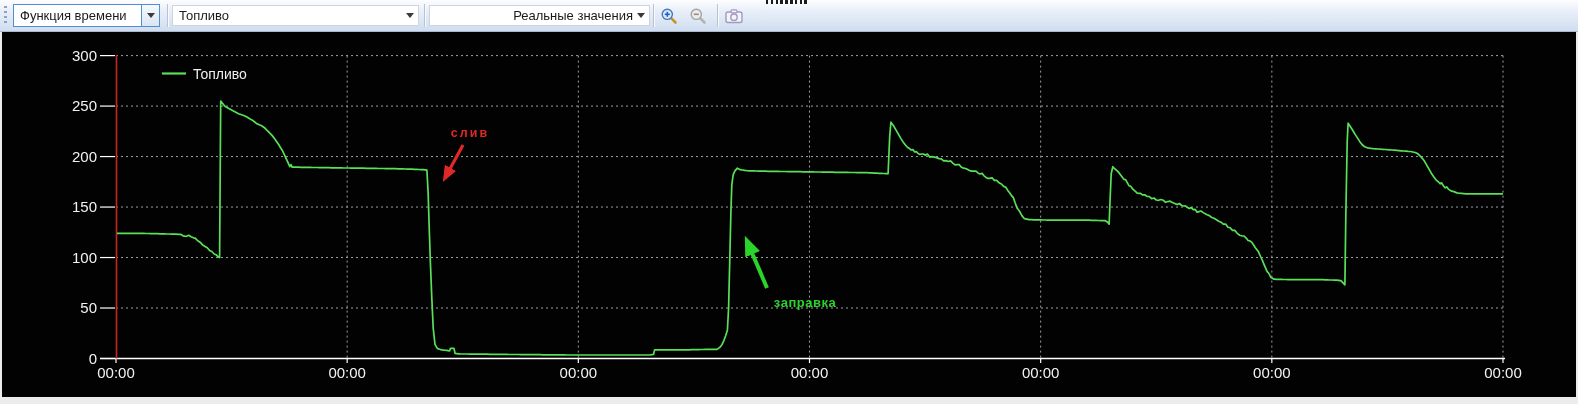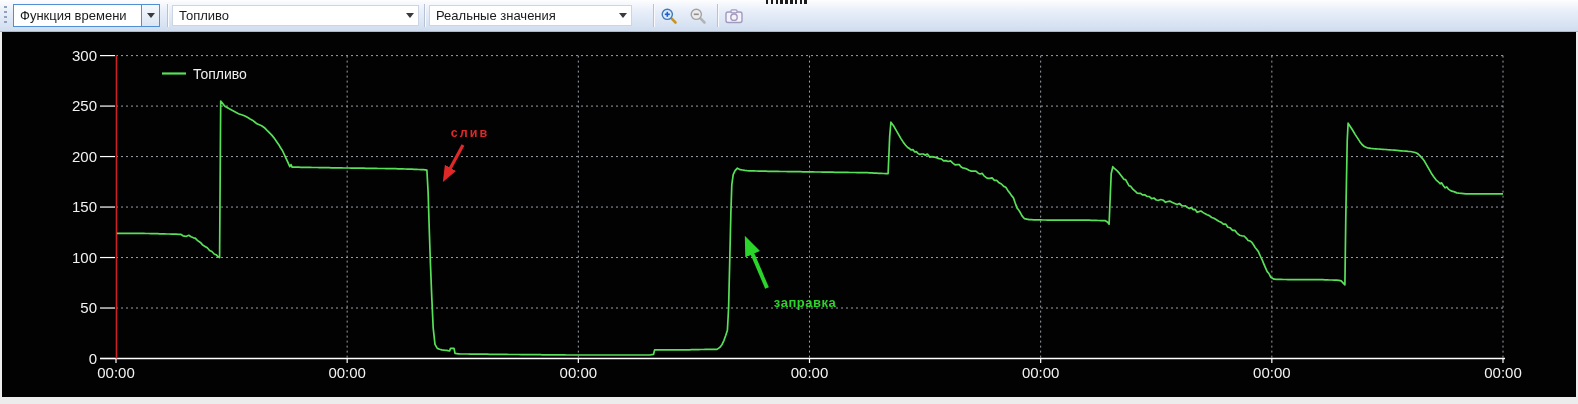--- a/index.html
+++ b/index.html
@@ -51,21 +51,21 @@
 
     <div class="combo combo-flat" style="left:172px;top:5px;width:247px;">
       <span class="txt">Топливо</span>
       <span class="btn">
           <span class="tri"></span>
         </span>
     </div>
 
     <div class="sep" style="left:424px"></div>
 
-    <div class="combo combo-flat" style="left:429px;top:5px;width:203px;">
+    <div class="combo combo-flat" style="left:429px;top:5px;width:221px;text-align:right;">
       <span class="txt">Реальные значения</span>
       <span class="btn">
           <span class="tri"></span>
         </span>
     </div>
 
     <div class="sep" style="left:653px"></div>
 
     <button class="toolbtn" style="left:656px">
       <svg width="18" height="18" viewBox="0 0 18 18">

